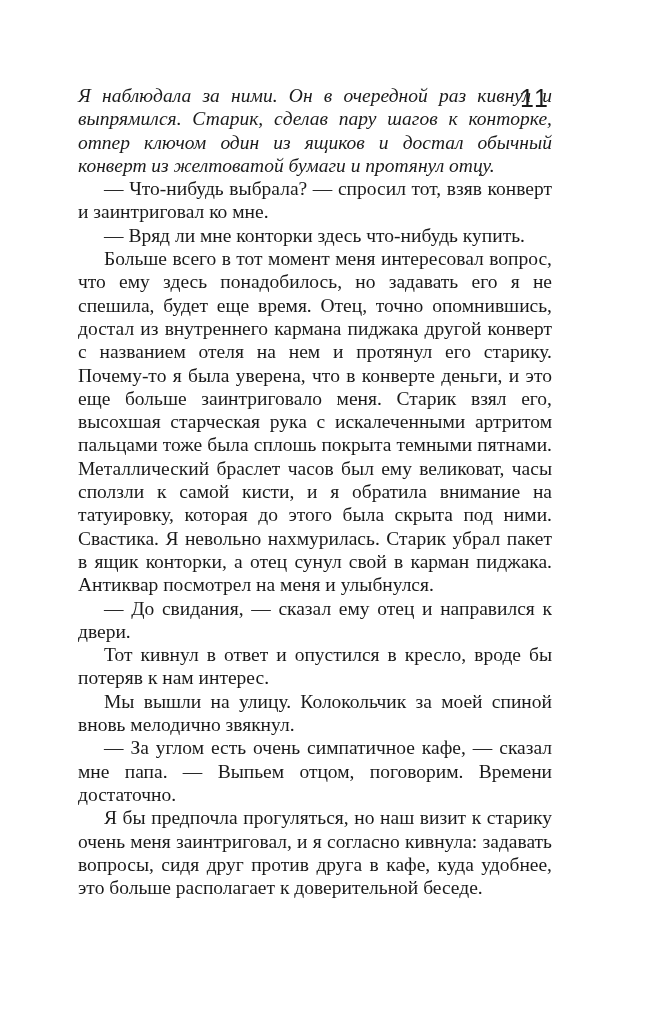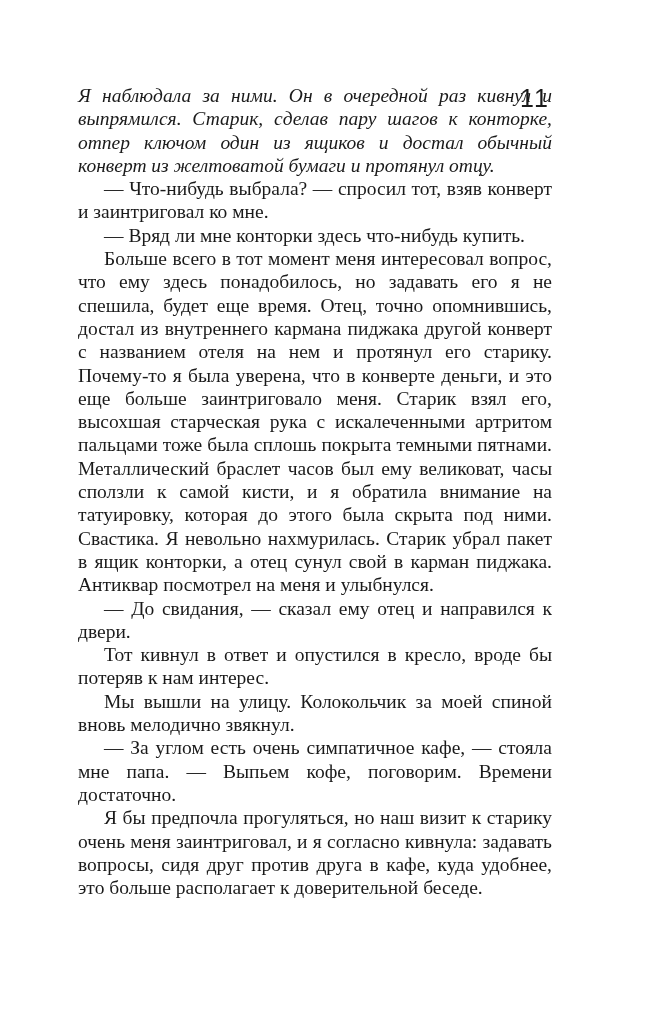--- a/index.html
+++ b/index.html
@@ -54,16 +54,16 @@
   <div class="folio">11</div>
 
   <div class="text-block">
     <p class="para no-indent">Я наблюдала за ними. Он в очередной раз кивнул и выпрямился. Старик, сделав пару шагов к конторке, отпер ключом один из ящиков и достал обычный конверт из желтоватой бумаги и протянул отцу.</p>
     <p class="para">— Что-нибудь выбрала? — спросил тот, взяв конверт и заинтриговал ко мне.</p>
     <p class="para">— Вряд ли мне конторки здесь что-нибудь купить.</p>
     <p class="para">Больше всего в тот момент меня интересовал вопрос, что ему здесь понадобилось, но задавать его я не спешила, будет еще время. Отец, точно опомнившись, достал из внутреннего кармана пиджака другой конверт с названием отеля на нем и протянул его старику. Почему-то я была уверена, что в конверте деньги, и это еще больше заинтриговало меня. Старик взял его, высохшая старческая рука с искалеченными артритом пальцами тоже была сплошь покрыта темными пятнами. Металлический браслет часов был ему великоват, часы сползли к самой кисти, и я обратила внимание на татуировку, которая до этого была скрыта под ними. Свастика. Я невольно нахмурилась. Старик убрал пакет в ящик конторки, а отец сунул свой в карман пиджака. Антиквар посмотрел на меня и улыбнулся.</p>
     <p class="para">— До свидания, — сказал ему отец и направился к двери.</p>
     <p class="para">Тот кивнул в ответ и опустился в кресло, вроде бы потеряв к нам интерес.</p>
     <p class="para">Мы вышли на улицу. Колокольчик за моей спиной вновь мелодично звякнул.</p>
-    <p class="para">— За углом есть очень симпатичное кафе, — стояла мне папа. — Выпьем кофе, поговорим. Времени достаточно.</p>
+    <p class="para">— За углом есть очень симпатичное кафе, — сказал мне папа. — Выпьем отцом, поговорим. Времени достаточно.</p>
     <p class="para">Я бы предпочла прогуляться, но наш визит к старику очень меня заинтриговал, и я согласно кивнула: задавать вопросы, сидя друг против друга в кафе, куда удобнее, это больше располагает к доверительной беседе.</p>
   </div>
 </div>
 
 </body></html>

